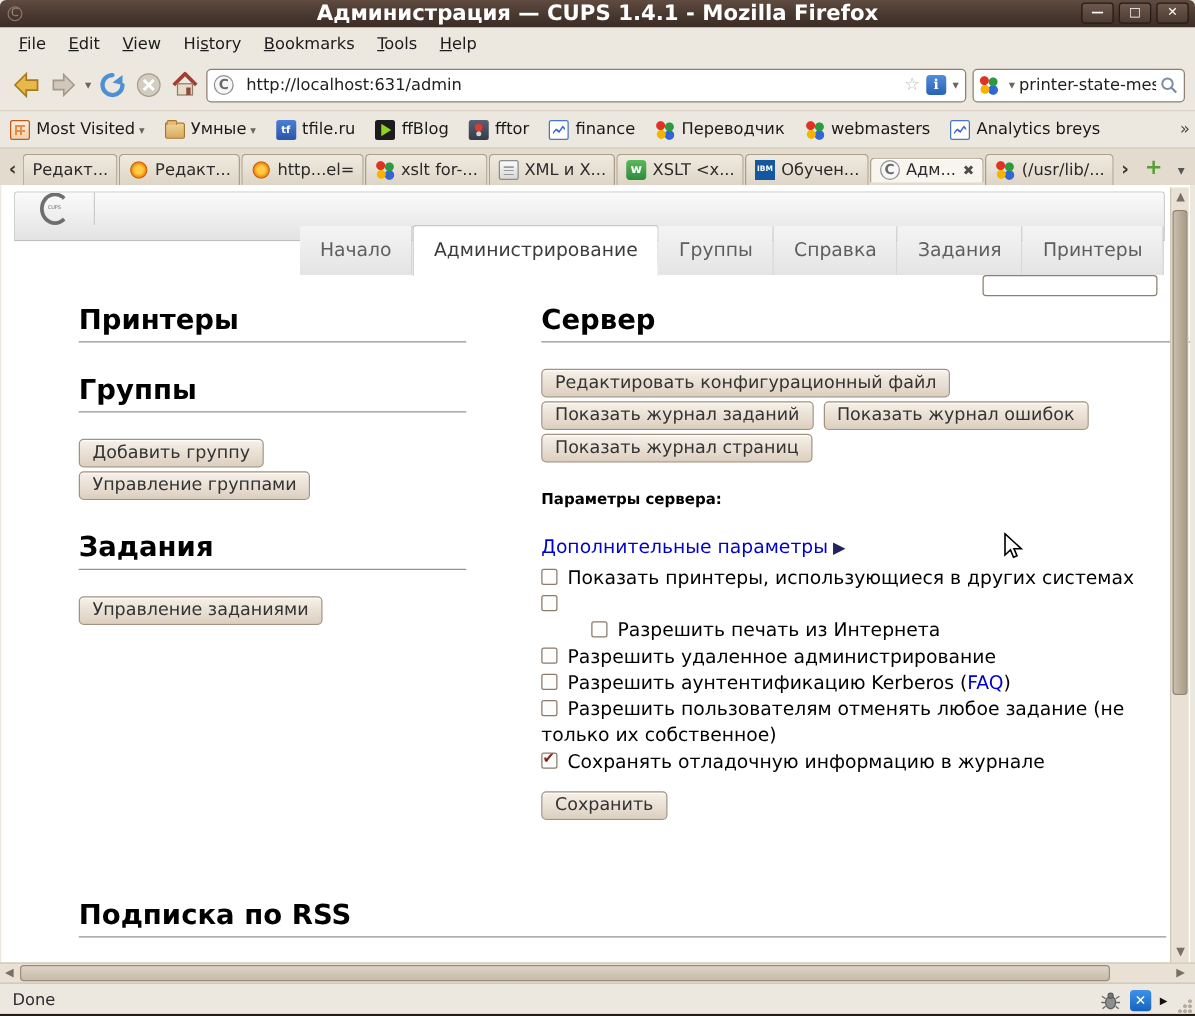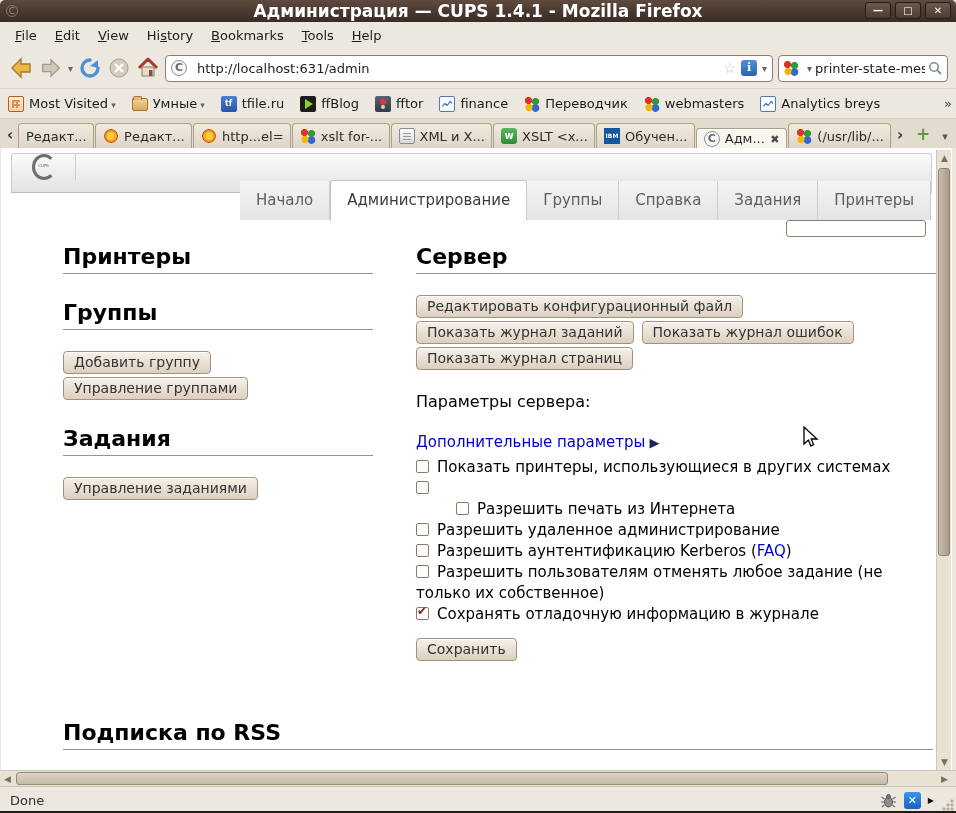--- a/index.html
+++ b/index.html
@@ -92,30 +92,30 @@
   .cups-logo-c{width:24px;height:26px;border:3px solid #6e6e6e;border-radius:50%;border-right-color:transparent;
     color:#6e6e6e;font:4px/8px "DejaVu Sans";text-align:center;padding-top:5px;}
   .ctab{padding:10px 16px 11px;font-size:15px;color:#5e5e5e;border-right:1px solid #cdcdcd;
     background:linear-gradient(#f4f4f4,#e4e4e4);white-space:nowrap;}
   .ctab.active{background:#fff;color:#3c3c3c;border-top:1px solid #c6c6c6;border-left:1px solid #c6c6c6;
     border-radius:3px 3px 0 0;margin-bottom:-1px;padding-bottom:12px;}
   .cups-search{margin-left:auto;margin-right:5px;margin-bottom:7px;width:140px;height:25px;
     border:1px solid #8f7f6c;border-radius:3px;background:#fff;font:13px "DejaVu Sans";padding:0 4px;outline:none;}
 
   .col-left{position:absolute;left:62px;top:96px;width:310px;}
-  .col-right{position:absolute;left:415px;top:96px;width:520px;}
+  .col-right{position:absolute;left:432px;top:96px;width:520px;}
   h2.sec{font-size:22px;font-weight:bold;color:#000;line-height:26px;margin-bottom:3px;}
   .sec-rule{border:none;border-top:1px solid #949494;margin-bottom:21px;}
   .sec-block{margin-bottom:26px;}
   .btn-line{margin-bottom:3px;}
   .btn{display:inline-block;padding:2px 10px 3px;font:14px "DejaVu Sans",sans-serif;color:#333;
     background:linear-gradient(#f7f1e9,#dccfbf);border:1px solid #a29280;border-radius:4px;
     box-shadow:inset 0 1px 0 rgba(255,255,255,.8);margin-right:8px;}
   .btn-row{margin-bottom:3px;}
-  .settings-label{font-size:16px;font-weight:normal;color:#000;margin-top:22px;}
+  .settings-label{font-size:12px;font-weight:bold;color:#000;margin-top:22px;}
   .adv-line{margin-top:22px;font-size:15px;}
   .adv-link{color:#0000cc;text-decoration:none;}
   .adv-arrow{color:#22225e;font-size:13px;margin-left:4px;}
   .options{margin-top:6px;}
   .cb-row{font-size:15px;line-height:21px;color:#000;white-space:pre-wrap;}
   .cb-row.indent{margin-left:40px;}
   .cb{display:inline-block;width:13px;height:13px;border:1px solid #8a7a6a;border-radius:2px;background:#fdfdfc;
     margin-right:8px;vertical-align:-1px;position:relative;}
   .cb-row.checked .cb::after{content:"✔";position:absolute;left:0px;top:-4px;color:#7b241c;font:bold 12px/14px "DejaVu Sans";}
   .lnk{color:#0000cc;text-decoration:none;}
@@ -271,21 +271,21 @@
       <span>Analytics breys</span>
 
     </div>
   </div>
 <div style="position:absolute;top:88px;right:0;height:30px;display:flex;align-items:center;">
   <span class="bm-overflow">»</span>
 </div>
 
 <div class="tabstrip">
   <span class="tab-scroll">‹</span>
-  <div style="display:flex;align-items:flex-end;flex:1;min-width:0;">
+  <div style="display:flex;align-items:center;flex:1;min-width:0;">
 
   <div class="tab">
 
         <span class="tab-label">Редакт...</span>
 
       </div>
       <div class="tab">
         <span class="fav icon-leaf"></span>
         <span class="tab-label">Редакт...</span>
 

